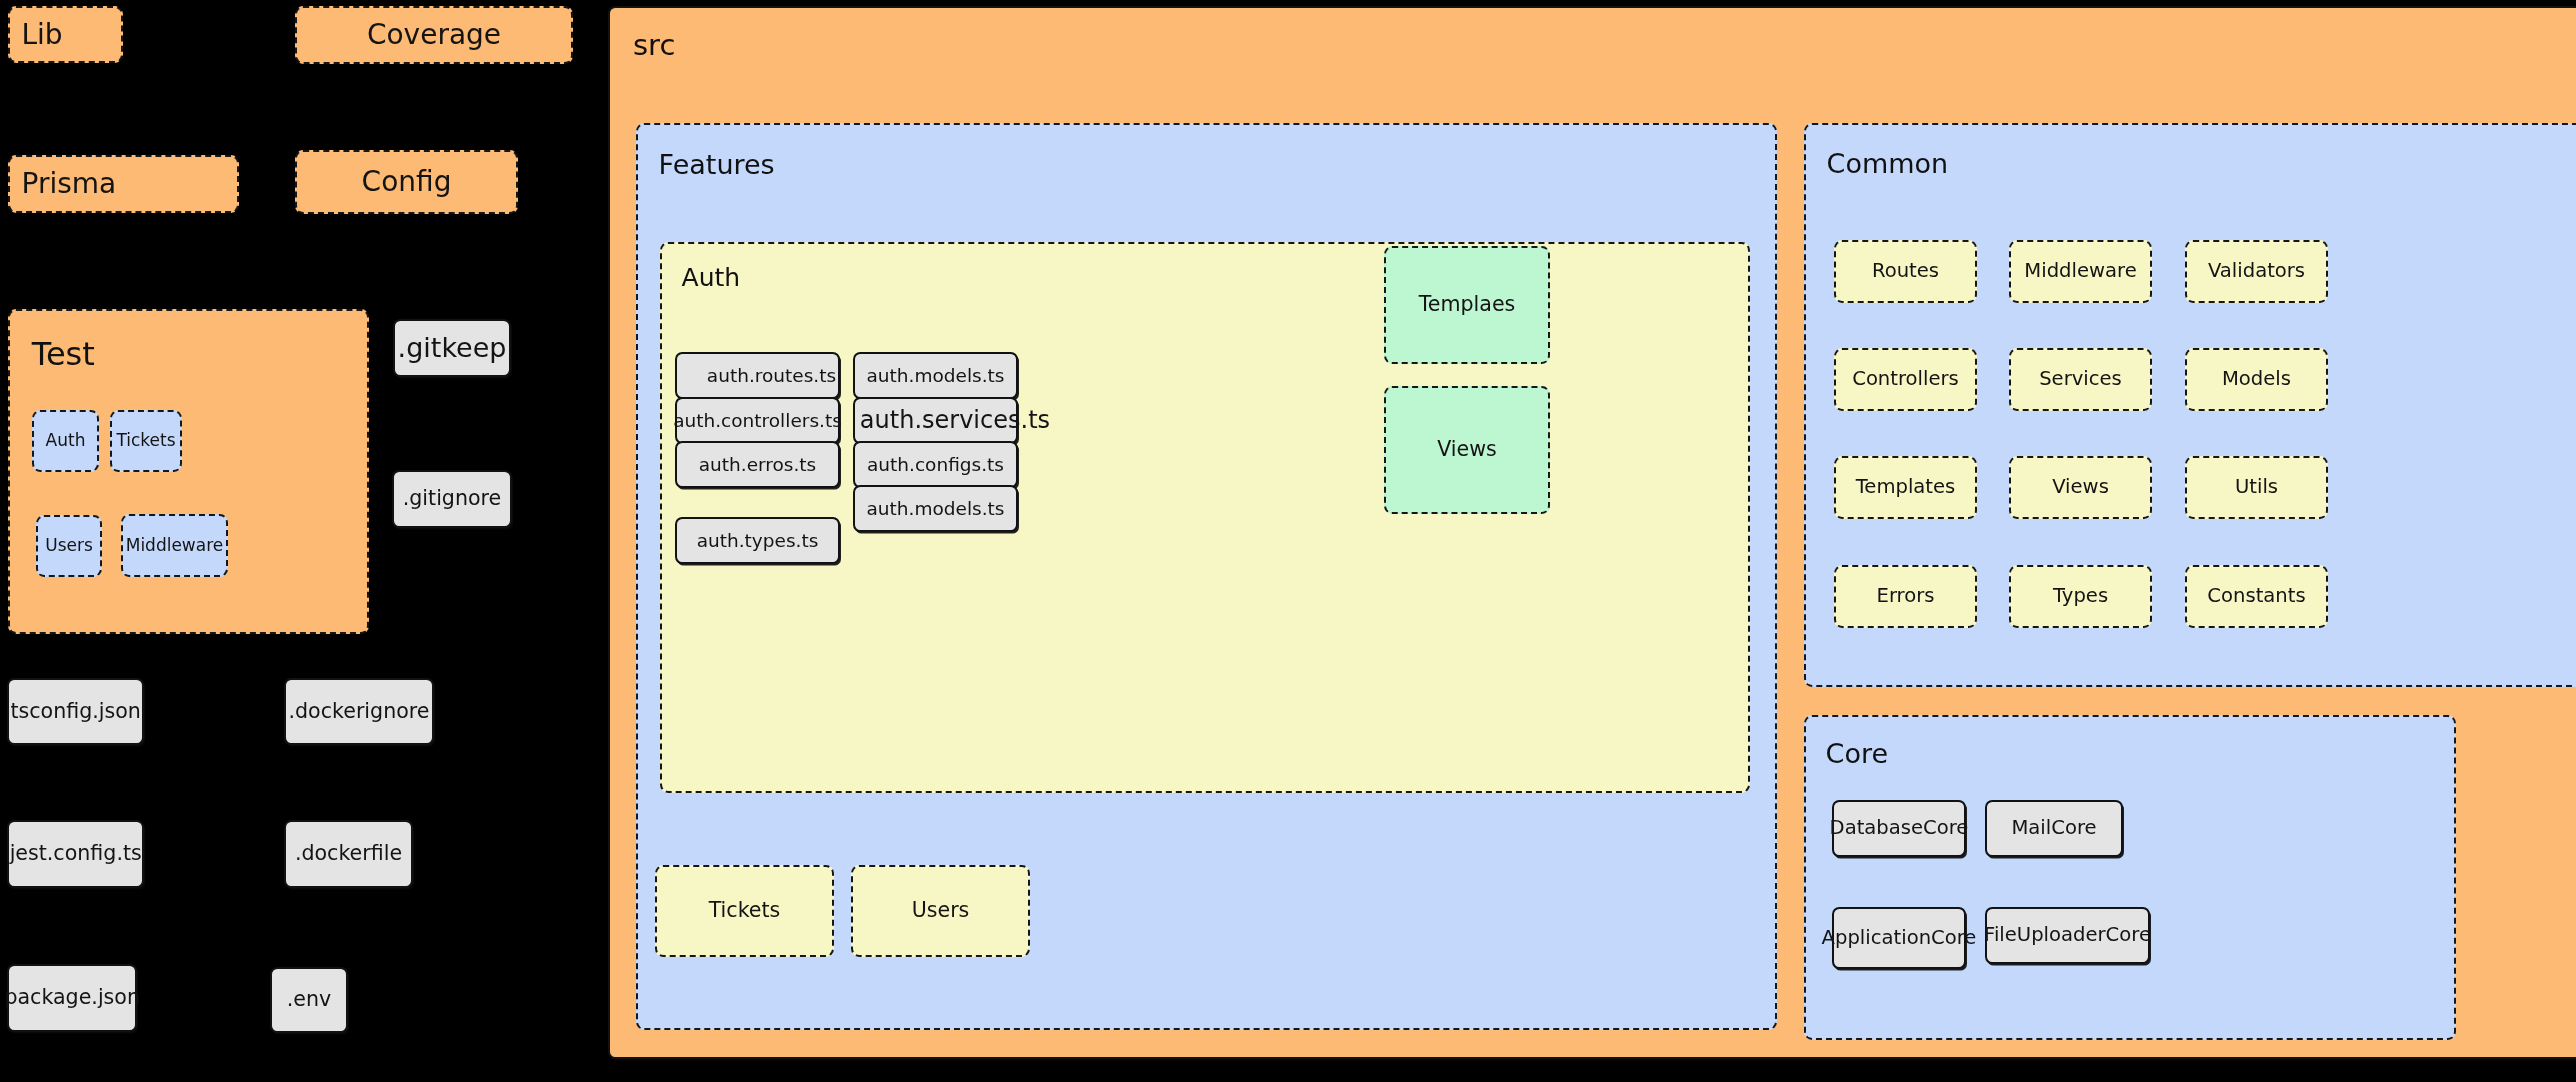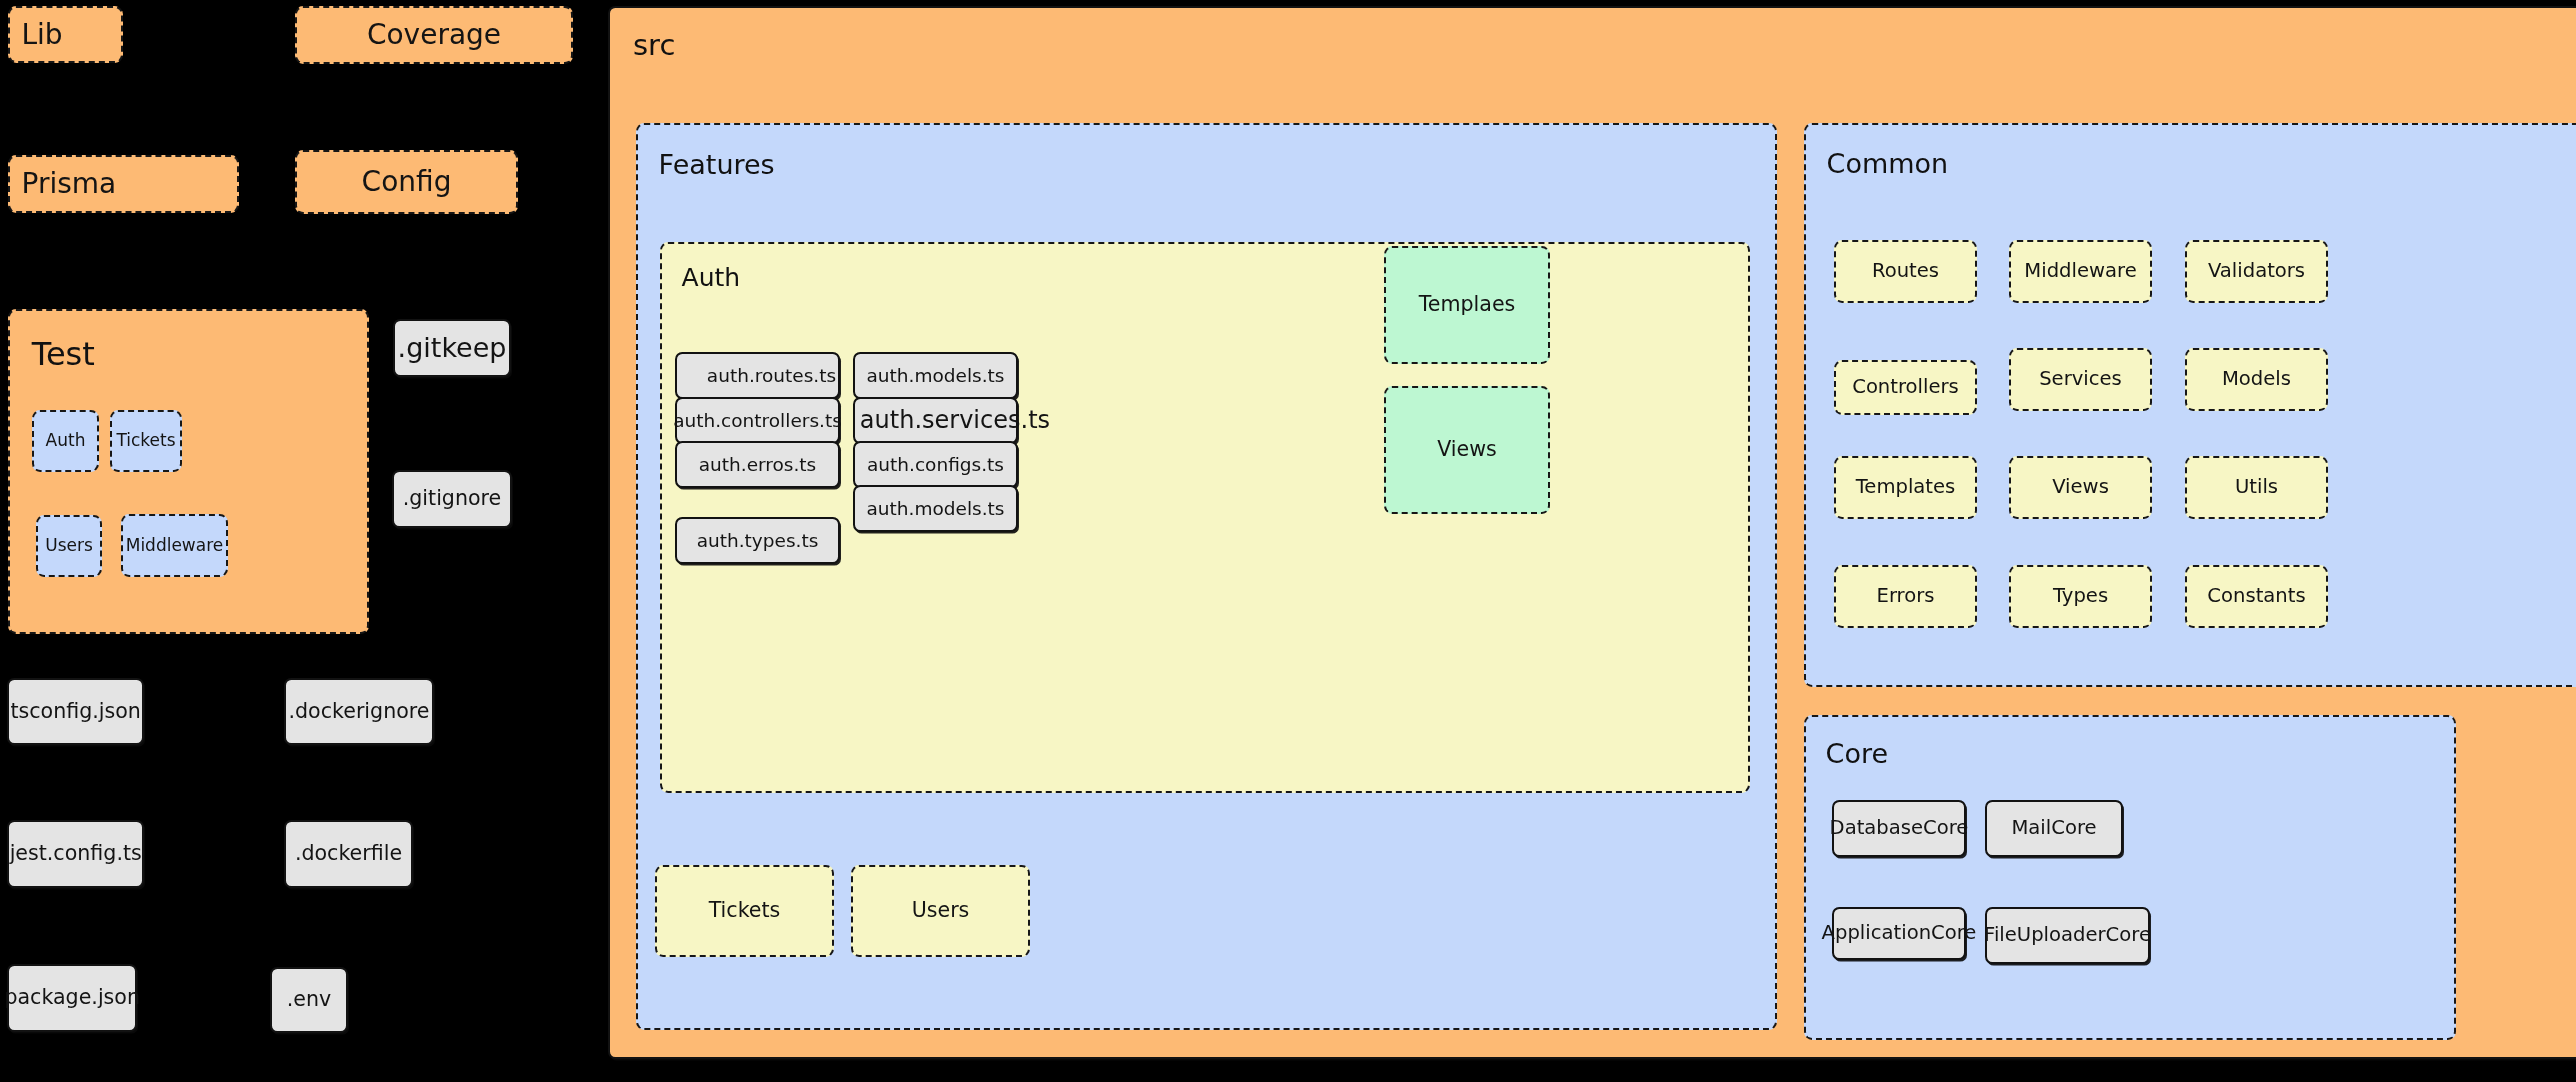--- a/index.html
+++ b/index.html
@@ -170,21 +170,21 @@
 <div class="box sk-dash fill-yellow center" style="left:1834px;top:240px;width:143px;height:63px;">
   <span class="chip-text" style="font-size:19.6px;">Routes</span>
 </div>
 <div class="box sk-dash fill-yellow center" style="left:2009px;top:240px;width:143px;height:63px;">
   <span class="chip-text" style="font-size:19.6px;">Middleware</span>
 </div>
 <div class="box sk-dash fill-yellow center" style="left:2185px;top:240px;width:143px;height:63px;">
   <span class="chip-text" style="font-size:19.6px;">Validators</span>
 </div>
 
-<div class="box sk-dash fill-yellow center" style="left:1834px;top:348px;width:143px;height:55px;margin-top:12px;">
+<div class="box sk-dash fill-yellow center" style="left:1834px;top:348px;width:143px;height:63px;">
   <span class="chip-text" style="font-size:19.6px;">Controllers</span>
 </div>
 <div class="box sk-dash fill-yellow center" style="left:2009px;top:348px;width:143px;height:63px;">
   <span class="chip-text" style="font-size:19.6px;">Services</span>
 </div>
 <div class="box sk-dash fill-yellow center" style="left:2185px;top:348px;width:143px;height:63px;">
   <span class="chip-text" style="font-size:19.6px;">Models</span>
 </div>
 
 <div class="box sk-dash fill-yellow center" style="left:1834px;top:456px;width:143px;height:63px;">
@@ -210,19 +210,19 @@
 <div class="box sk-dash fill-blue" style="left:1804px;top:715px;width:652px;height:325px;display:block;">
   <span class="gtitle" style="left:19.6px;top:23px;font-size:27px;">Core</span>
 </div>
 
 <div class="box sk fill-gray center" style="left:1832px;top:800px;width:134px;height:57px;">
   <span class="chip-text" style="font-size:19.6px;">DatabaseCore</span>
 </div>
 <div class="box sk fill-gray center" style="left:1985px;top:800px;width:138px;height:57px;">
   <span class="chip-text" style="font-size:19.6px;">MailCore</span>
 </div>
-<div class="box sk fill-gray center" style="left:1832px;top:907px;width:134px;height:53px;">
+<div class="box sk fill-gray center" style="left:1832px;top:907px;width:134px;height:62px;">
   <span class="chip-text" style="font-size:19.6px;">ApplicationCore</span>
 </div>
 <div class="box sk fill-gray center" style="left:1985px;top:907px;width:165px;height:57px;">
   <span class="chip-text" style="font-size:19.6px;">FileUploaderCore</span>
 </div>
 
 
 </body></html>

